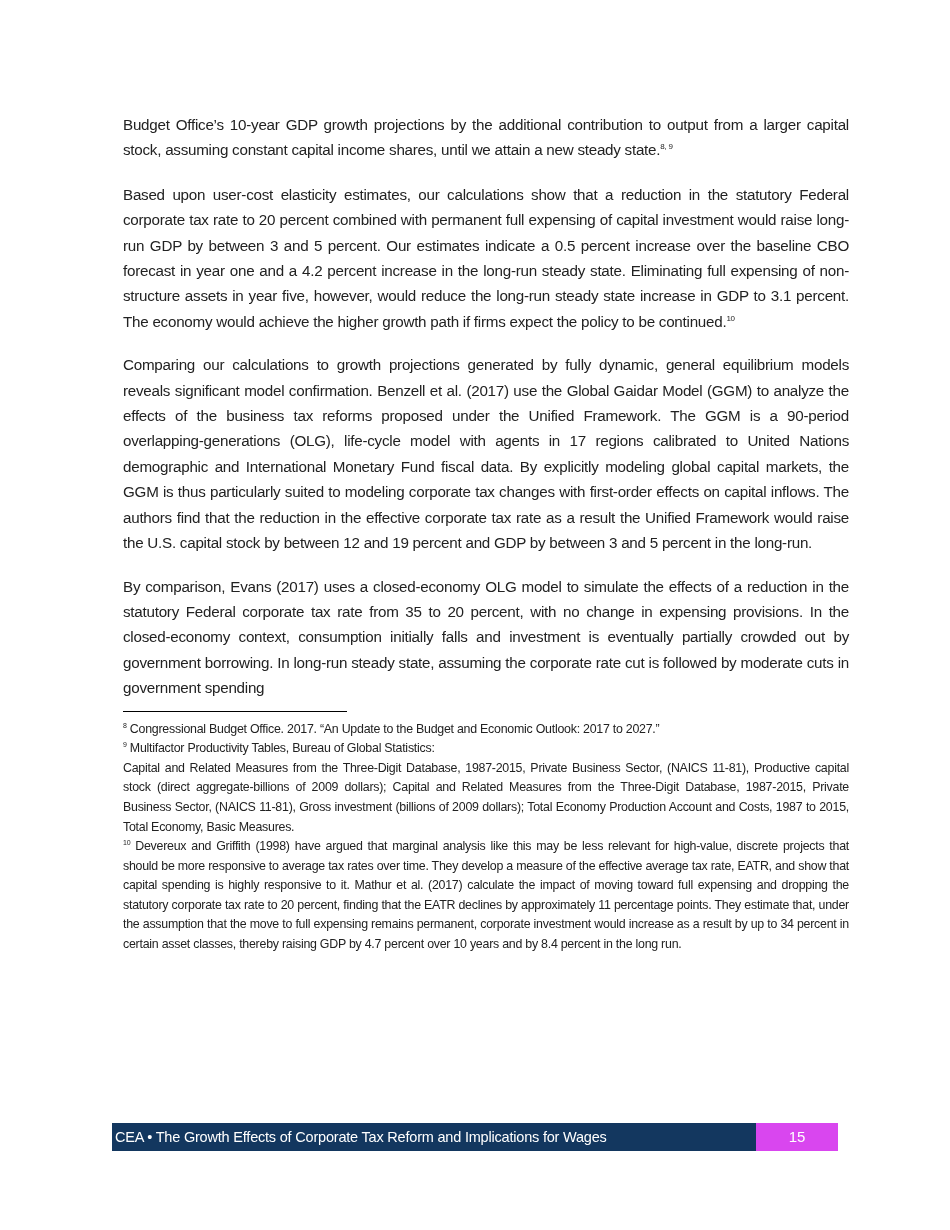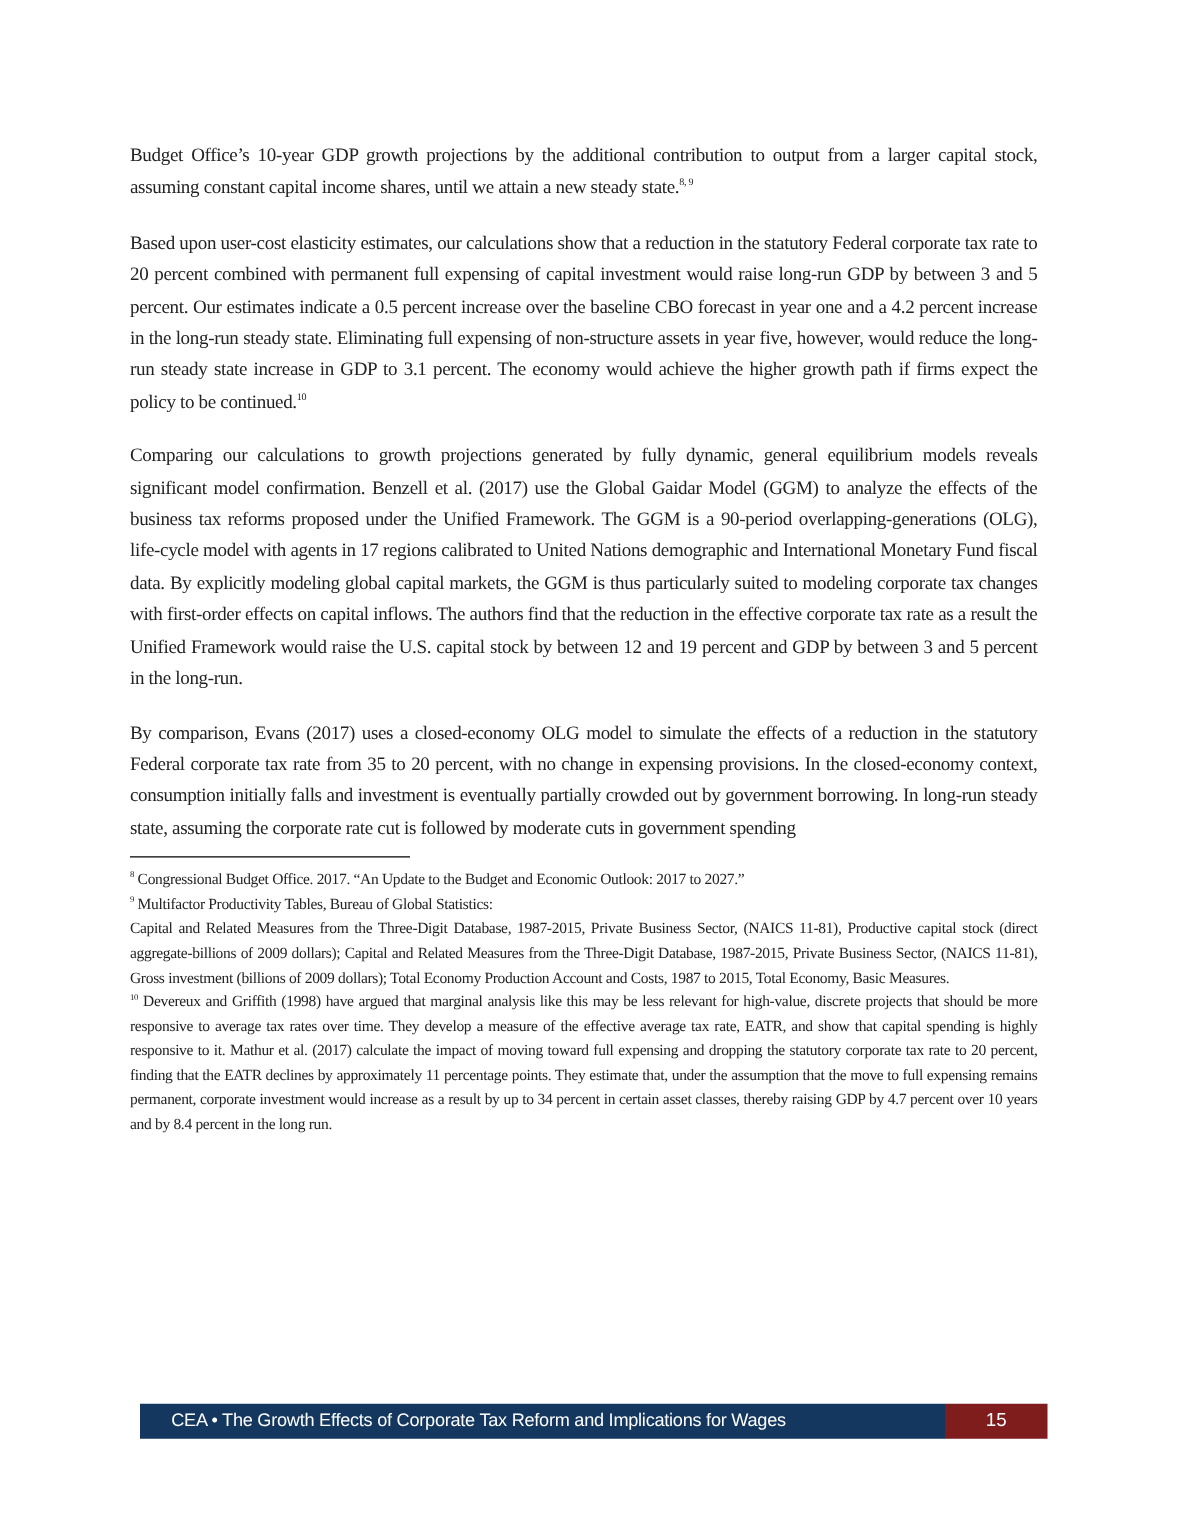--- a/index.html
+++ b/index.html
@@ -1,42 +1,42 @@
 <!DOCTYPE html>
 <html><head>
   <meta charset="utf-8">
   <style>
     html, body { margin: 0; padding: 0; background: #ffffff; }
     body { width: 950px; height: 1230px; position: relative; overflow: hidden; }
     .page {
-      position: absolute; left: 104px; top: 112px; width: 726px;
-      font-family: Liberation Serif, serif; color: #222222;
+      position: absolute; left: 123px; top: 112px; width: 726px;
+      font-family: Liberation Sans, sans-serif; color: #222222;
     }
     .para {
       font-size: 15.2px; line-height: 25.4px; text-align: justify;
       margin: 0 0 18px 0; letter-spacing: -0.25px;
     }
     .para.first { margin-bottom: 19px; }
     sup { font-size: 8px; line-height: 0; vertical-align: super; }
     .rule { width: 224px; border-top: 1px solid #000; margin: 10px 0 8px 0; height: 0; }
     .fn {
       font-size: 12.4px; line-height: 19.6px; text-align: justify;
       margin: 0; letter-spacing: -0.25px; color: #222;
     }
     .fn sup { font-size: 7px; }
     .footer {
       position: absolute; left: 112px; top: 1123px; width: 726px; height: 28px;
       display: flex; font-family: "Liberation Sans", sans-serif;
     }
     .footer-title {
       flex: 1; background: #13375f; color: #ffffff; font-size: 14.5px;
-      line-height: 28px; padding-left: 25px; letter-spacing: -0.2px;
+      line-height: 28px; padding-left: 3px; letter-spacing: -0.2px;
     }
     .footer-page {
-      width: 82px; background: #7f1d1d; color: #ffffff; font-size: 15px;
+      width: 82px; background: #d946ef; color: #ffffff; font-size: 15px;
       line-height: 28px; text-align: center;
     }
   </style>
 </head>
 <body>
 
 <div class="page">
   <p class="para first"><span>Budget Office’s 10-year GDP growth projections by the additional contribution to output from a larger capital stock, assuming constant capital income shares, until we attain a new steady state.</span><sup>8, 9</sup></p>
 
   <p class="para"><span>Based upon user-cost elasticity estimates, our calculations show that a reduction in the statutory Federal corporate tax rate to 20 percent combined with permanent full expensing of capital investment would raise long-run GDP by between 3 and 5 percent. Our estimates indicate a 0.5 percent increase over the baseline CBO forecast in year one and a 4.2 percent increase in the long-run steady state. Eliminating full expensing of non-structure assets in year five, however, would reduce the long-run steady state increase in GDP to 3.1 percent. The economy would achieve the higher growth path if firms expect the policy to be continued.</span><sup>10</sup></p>

